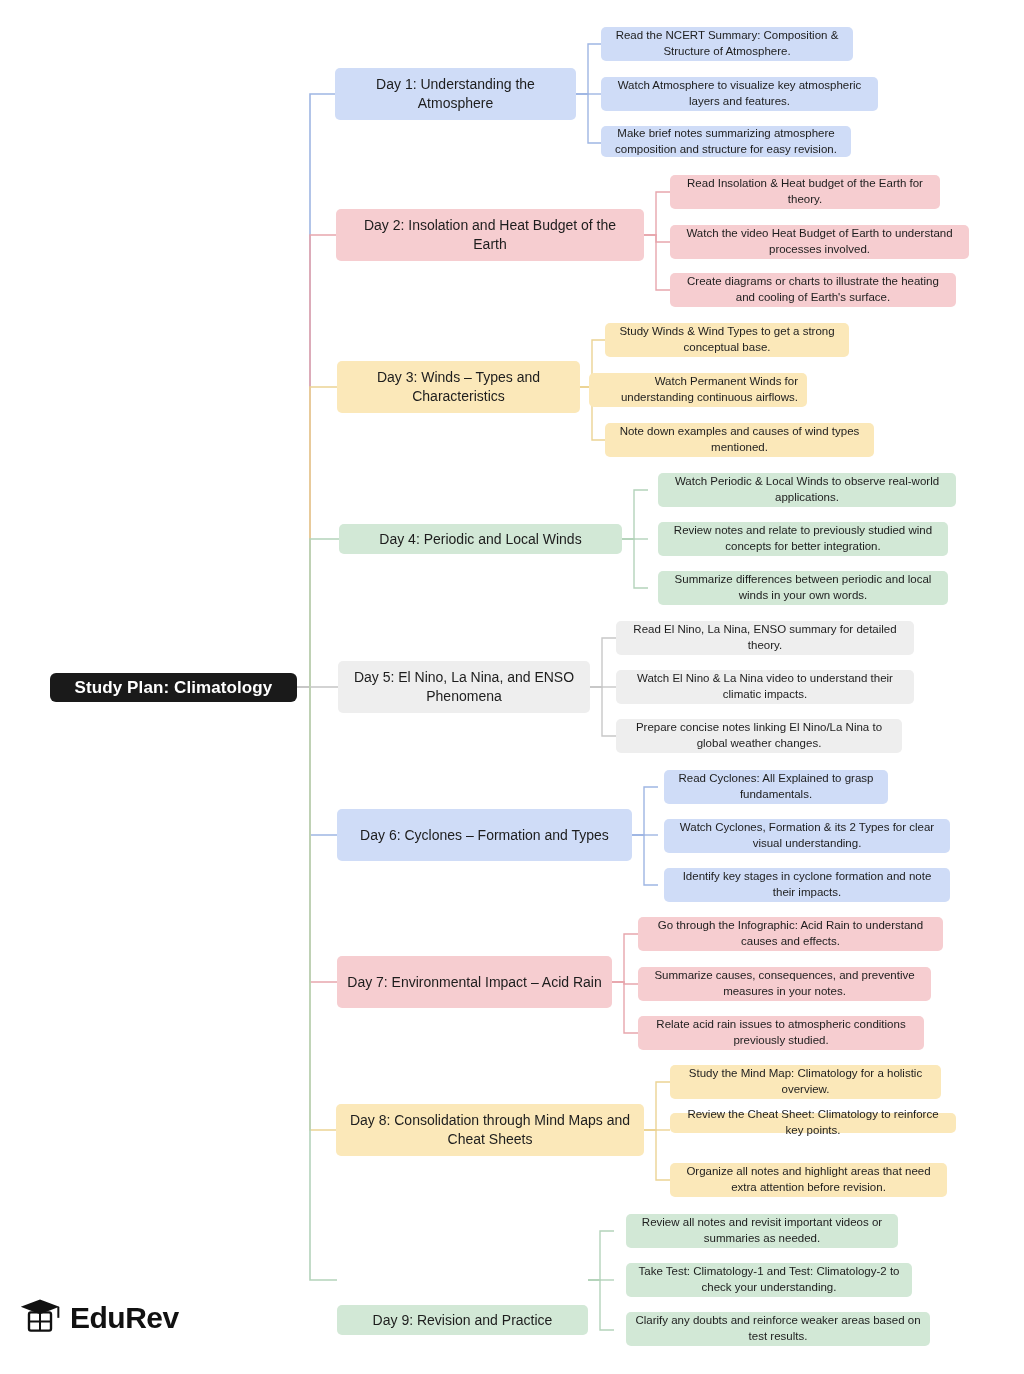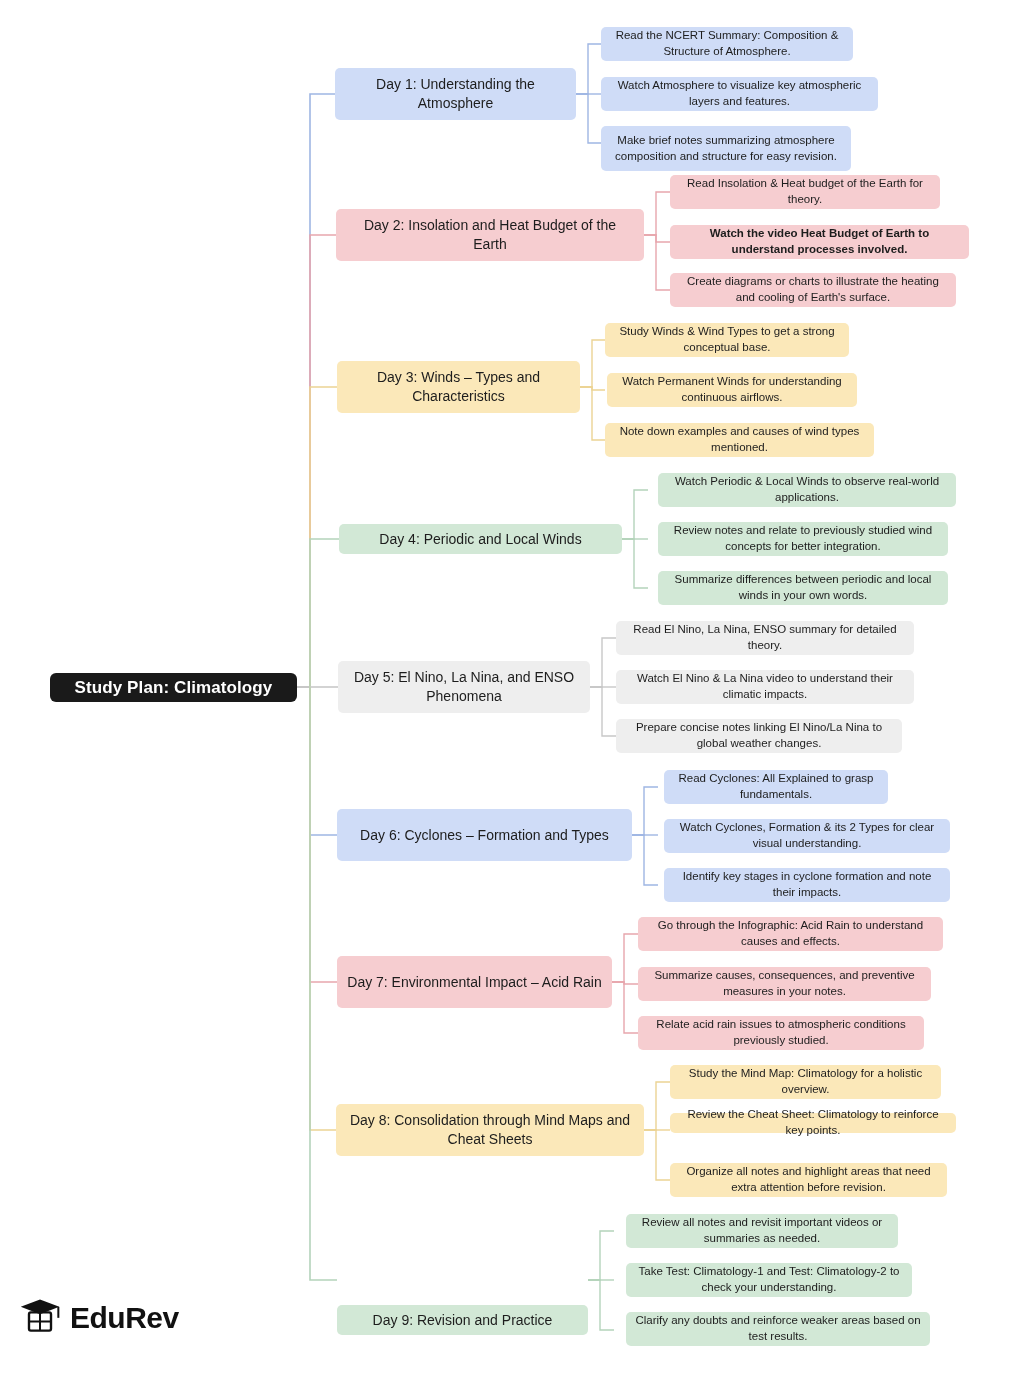--- a/index.html
+++ b/index.html
@@ -133,30 +133,30 @@
     <path d="M588 1280 L600 1280 L600 1231 L614 1231" stroke="#b4d3bb" stroke-width="1.4" fill="none"></path>
     <path d="M588 1280 L600 1280 L600 1280 L614 1280" stroke="#b4d3bb" stroke-width="1.4" fill="none"></path>
     <path d="M588 1280 L600 1280 L600 1330 L614 1330" stroke="#b4d3bb" stroke-width="1.4" fill="none"></path>
   </svg>
 
   <div class="node root-node" style="left:50px; top:673px; width:247px; height:29px;">Study Plan: Climatology</div>
 
   <div class="node day-node c-blue" style="left:335px; top:68px; width:241px; height:52px;">Day 1: Understanding the Atmosphere</div>
   <div class="node leaf-node c-blue" style="left:601px; top:27px; width:252px; height:34px;">Read the NCERT Summary: Composition &amp; Structure of Atmosphere.</div>
   <div class="node leaf-node c-blue" style="left:601px; top:77px; width:277px; height:34px;">Watch Atmosphere to visualize key atmospheric layers and features.</div>
-  <div class="node leaf-node c-blue" style="left:601px; top:126px; width:250px; height:45px;">Make brief notes summarizing atmosphere composition and structure for easy revision.</div>
+  <div class="node leaf-node c-blue" style="left:601px; top:126px; width:250px; height:31px;">Make brief notes summarizing atmosphere composition and structure for easy revision.</div>
 
   <div class="node day-node c-red" style="left:336px; top:209px; width:308px; height:52px;">Day 2: Insolation and Heat Budget of the Earth</div>
   <div class="node leaf-node c-red" style="left:670px; top:175px; width:270px; height:34px;">Read Insolation &amp; Heat budget of the Earth for theory.</div>
-  <div class="node leaf-node c-red" style="left:670px; top:225px; width:299px; height:34px;font-weight:bold;">Watch the video Heat Budget of Earth to understand processes involved.</div>
+  <div class="node leaf-node c-red" style="left:670px; top:225px; width:299px; height:34px;">Watch the video Heat Budget of Earth to understand processes involved.</div>
   <div class="node leaf-node c-red" style="left:670px; top:273px; width:286px; height:34px;">Create diagrams or charts to illustrate the heating and cooling of Earth's surface.</div>
 
   <div class="node day-node c-yellow" style="left:337px; top:361px; width:243px; height:52px;">Day 3: Winds – Types and Characteristics</div>
   <div class="node leaf-node c-yellow" style="left:605px; top:323px; width:244px; height:34px;">Study Winds &amp; Wind Types to get a strong conceptual base.</div>
-  <div class="node leaf-node c-yellow" style="left:607px; top:373px; width:250px; height:34px;">Watch Permanent Winds for understanding continuous airflows.</div>
+  <div class="node leaf-node c-yellow" style="left:589px; top:373px; width:218px; height:34px;text-align:right;">Watch Permanent Winds for understanding continuous airflows.</div>
   <div class="node leaf-node c-yellow" style="left:605px; top:423px; width:269px; height:34px;">Note down examples and causes of wind types mentioned.</div>
 
   <div class="node day-node c-green" style="left:339px; top:524px; width:283px; height:30px;">Day 4: Periodic and Local Winds</div>
   <div class="node leaf-node c-green" style="left:658px; top:473px; width:298px; height:34px;">Watch Periodic &amp; Local Winds to observe real-world applications.</div>
   <div class="node leaf-node c-green" style="left:658px; top:522px; width:290px; height:34px;">Review notes and relate to previously studied wind concepts for better integration.</div>
   <div class="node leaf-node c-green" style="left:658px; top:571px; width:290px; height:34px;">Summarize differences between periodic and local winds in your own words.</div>
 
   <div class="node day-node c-gray" style="left:338px; top:661px; width:252px; height:52px;">Day 5: El Nino, La Nina, and ENSO Phenomena</div>
   <div class="node leaf-node c-gray" style="left:616px; top:621px; width:298px; height:34px;">Read El Nino, La Nina, ENSO summary for detailed theory.</div>
   <div class="node leaf-node c-gray" style="left:616px; top:670px; width:298px; height:34px;">Watch El Nino &amp; La Nina video to understand their climatic impacts.</div>

